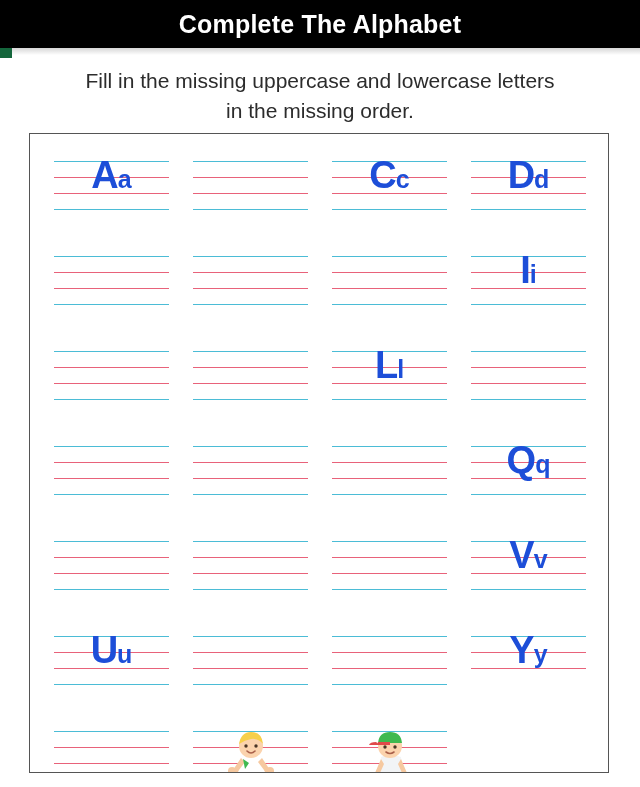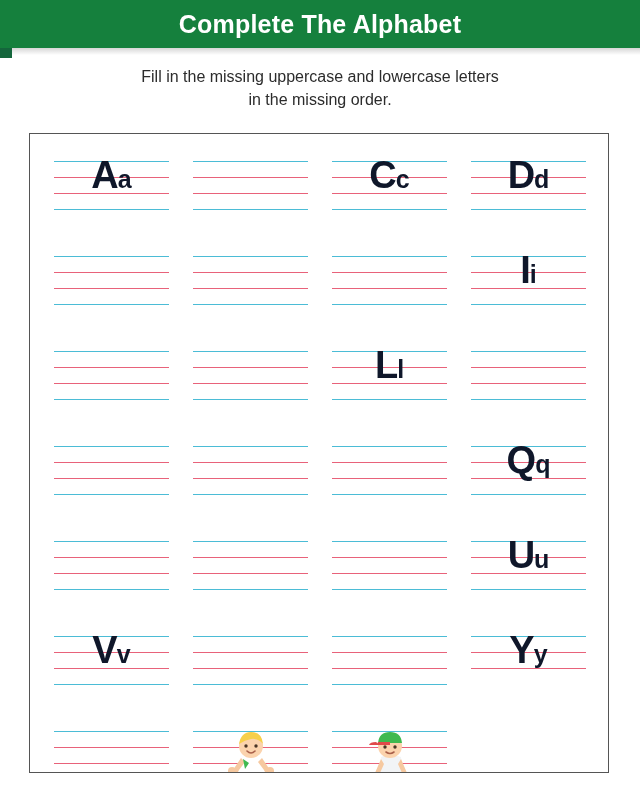--- a/index.html
+++ b/index.html
@@ -15,21 +15,21 @@
     position: relative;
   }
 
   
   .header-bar {
     position: absolute;
     top: 0;
     left: 0;
     width: 640px;
     height: 48px;
-    background: #15803d;
+    background: #000000;
     display: flex;
     align-items: center;
     justify-content: center;
   }
   .header-title {
     color: #ffffff;
     font-size: 25px;
     font-weight: bold;
     letter-spacing: 0.2px;
   }
@@ -51,21 +51,21 @@
   }
 
   
   .instructions {
     position: absolute;
     top: 66px;
     left: 50px;
     width: 540px;
     text-align: center;
     color: #2c2c2c;
-    font-size: 16px;
+    font-size: 21px;
     line-height: 1.42;
   }
 
   
   .sheet {
     position: absolute;
     top: 133px;
     left: 29px;
     width: 580px;
     height: 640px;
@@ -113,21 +113,21 @@
   .line.l4 { top: 48px; }
 
   .letters {
     position: absolute;
     left: 0;
     right: 0;
     top: 12px;
     text-align: center;
     z-index: 2;
     line-height: 1;
-    color: #0f172a;
+    color: #1d4ed8;
     font-weight: bold;
     white-space: nowrap;
   }
   .letters .up {
     font-size: 38px;
     letter-spacing: -1px;
   }
   .letters .low {
     font-size: 25px;
   }
@@ -317,30 +317,30 @@
           <div class="line blue l4"></div>
         </div>
       </div>
       <div class="cell">
         <div class="lines">
           <div class="line blue l1"></div>
           <div class="line red l2"></div>
           <div class="line red l3"></div>
           <div class="line blue l4"></div>
         </div>
+        <div class="letters"><span class="up">V</span><span class="low">v</span></div>
+      </div>
+      <div class="cell">
+        <div class="lines">
+          <div class="line blue l1"></div>
+          <div class="line red l2"></div>
+          <div class="line red l3"></div>
+          <div class="line blue l4"></div>
+        </div>
         <div class="letters"><span class="up">U</span><span class="low">u</span></div>
-      </div>
-      <div class="cell">
-        <div class="lines">
-          <div class="line blue l1"></div>
-          <div class="line red l2"></div>
-          <div class="line red l3"></div>
-          <div class="line blue l4"></div>
-        </div>
-        <div class="letters"><span class="up">V</span><span class="low">v</span></div>
       </div>
       <div class="cell">
         <div class="lines">
           <div class="line blue l1"></div>
           <div class="line red l2"></div>
           <div class="line red l3"></div>
           <div class="line blue l4"></div>
         </div>
       </div>
       <div class="cell">

